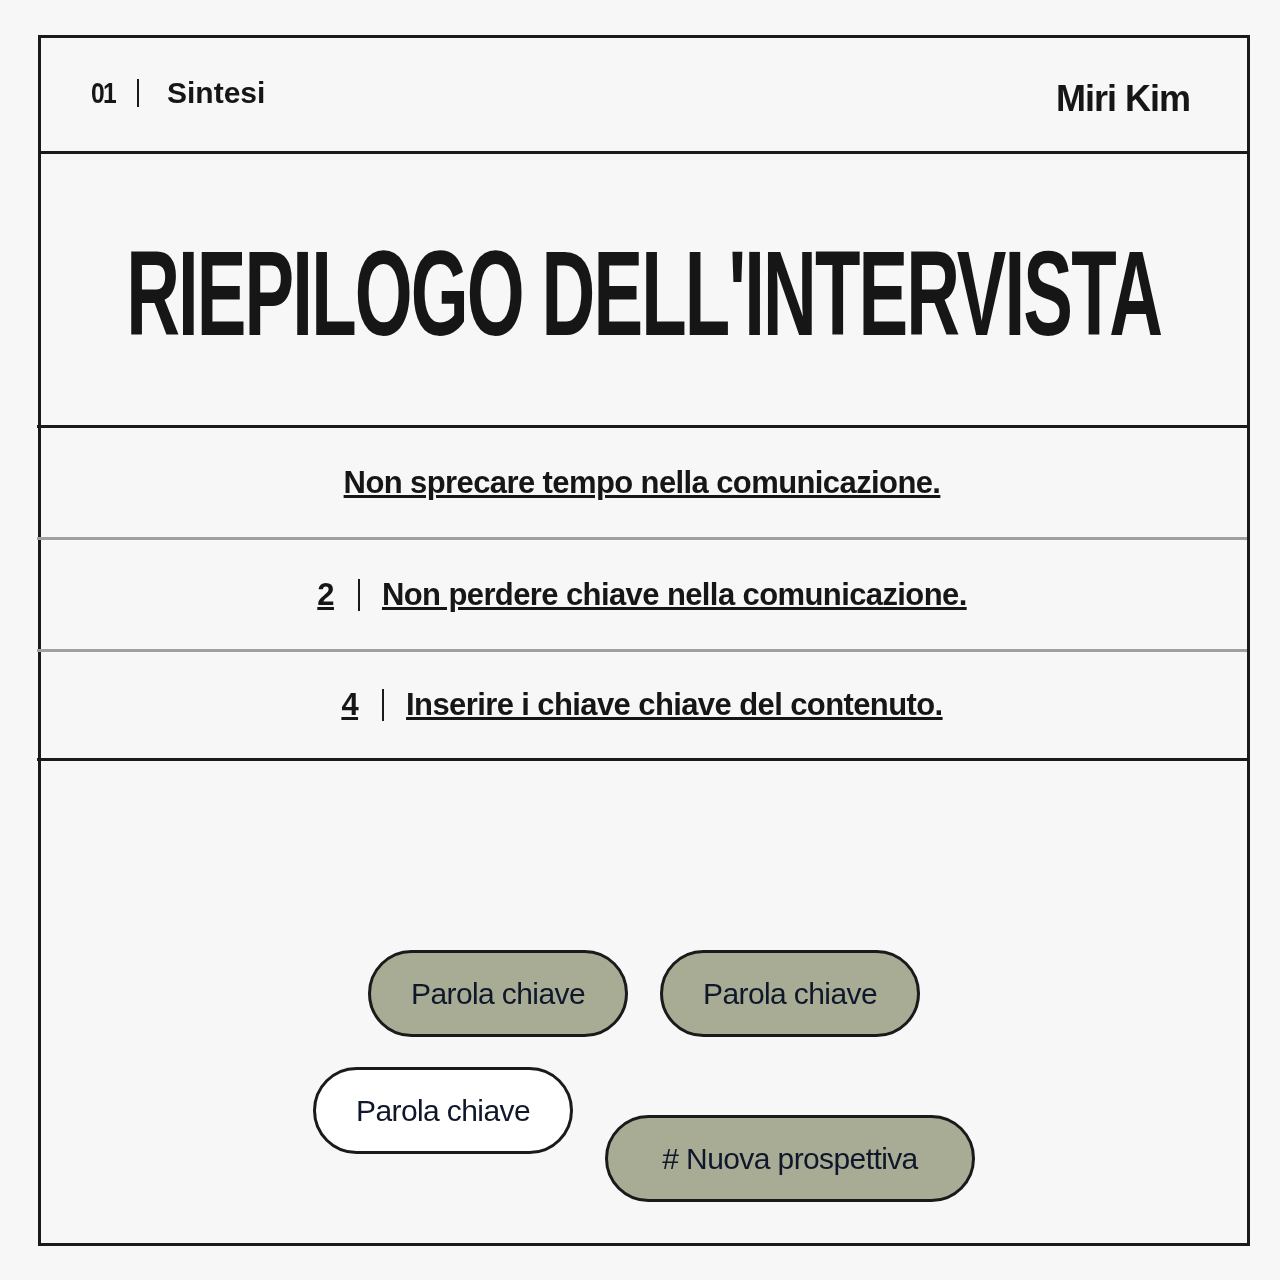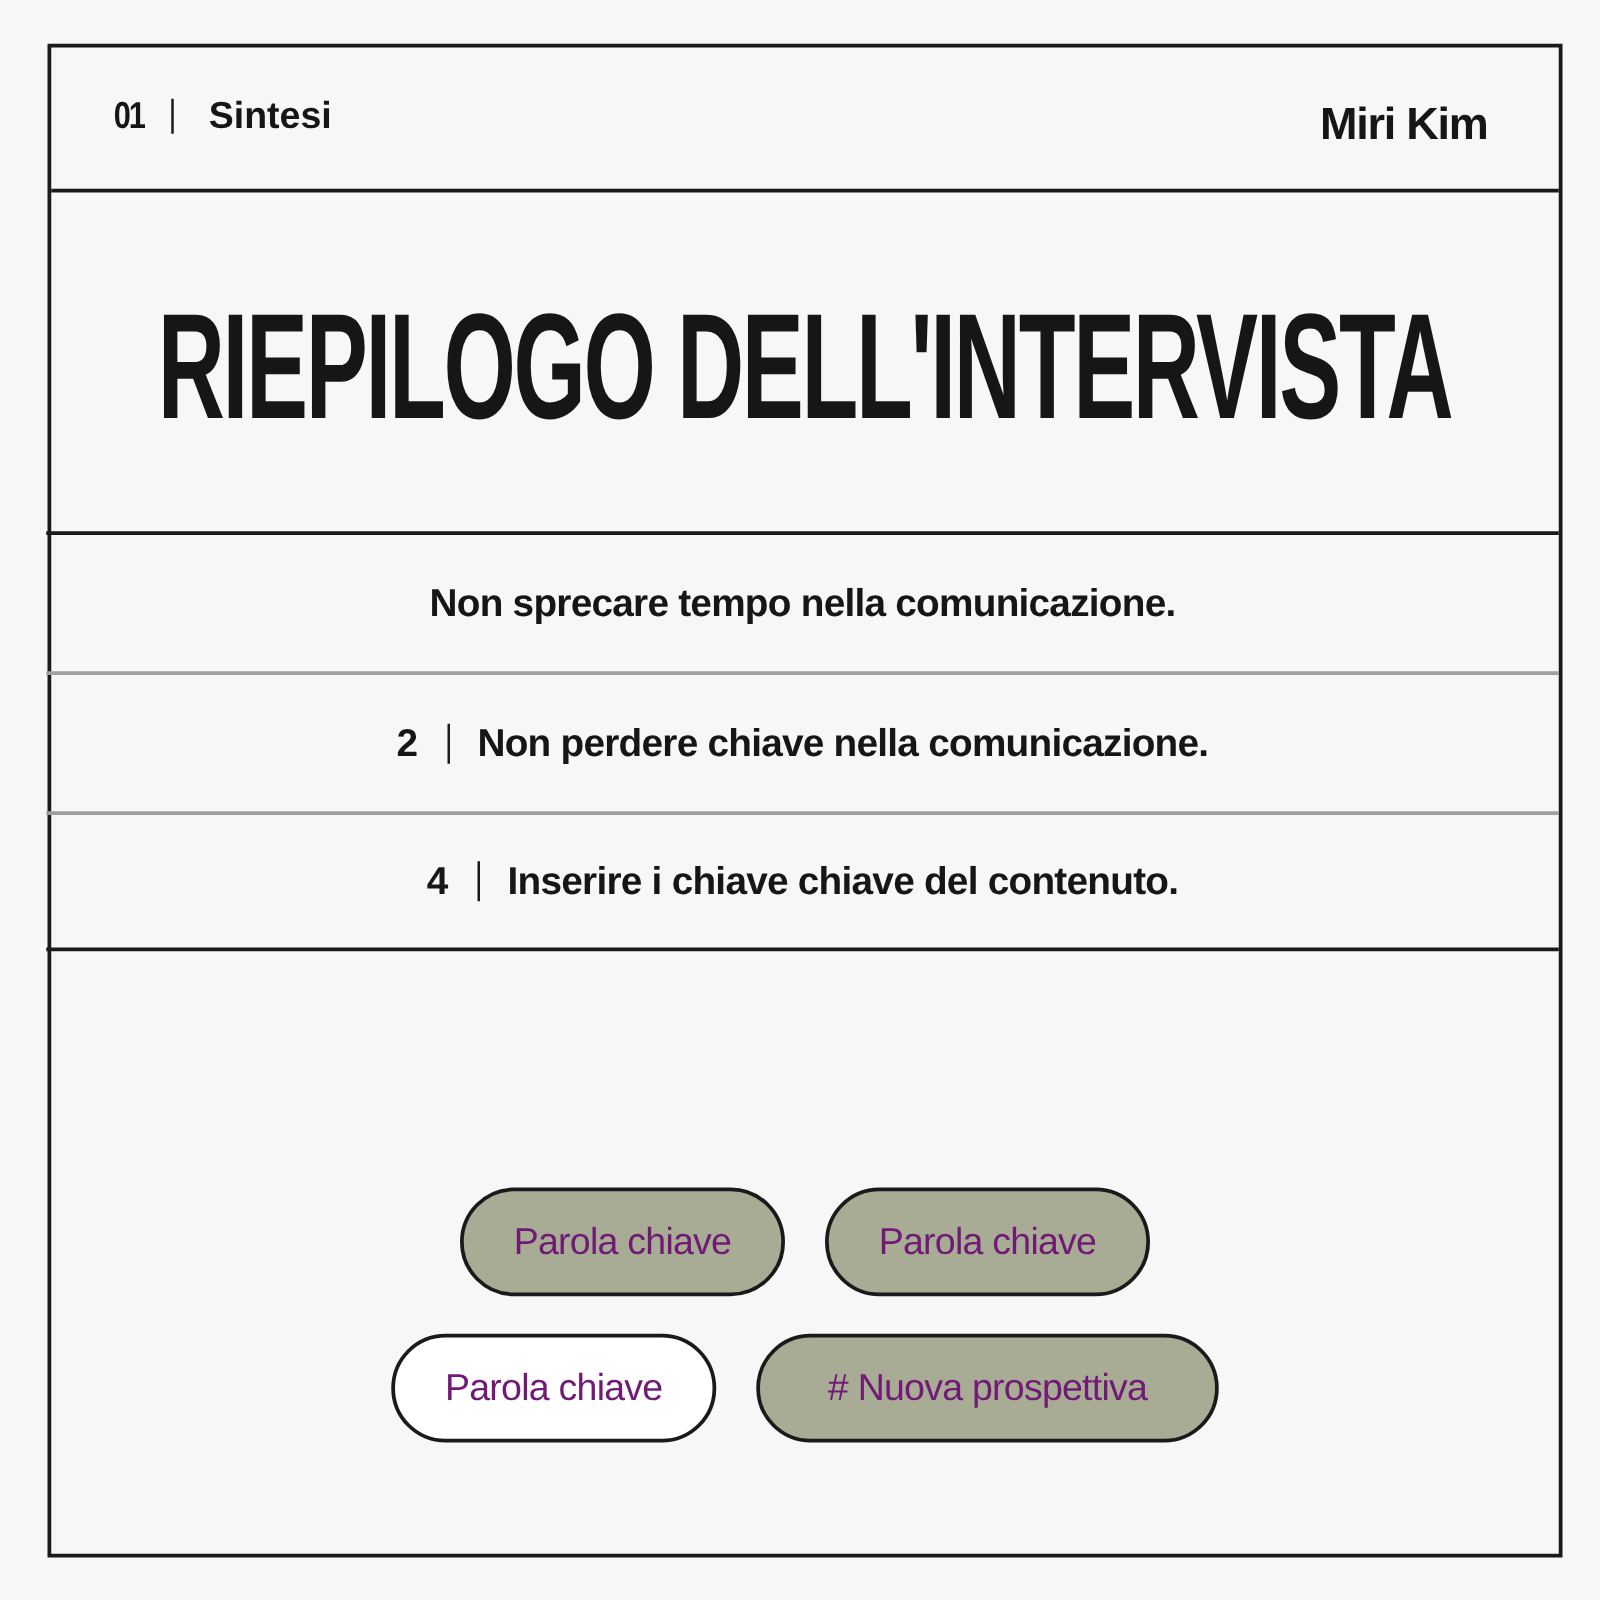--- a/index.html
+++ b/index.html
@@ -70,20 +70,21 @@
     .rows {
       position: absolute; left: -4px; top: 387px;
       width: calc(100% + 4px);
     }
     .row {
       height: 112px;
       display: flex; align-items: center; justify-content: center;
       border-top: 3px solid #a0a0a0;
       font-size: 31px; font-weight: bold;
       letter-spacing: -0.6px;
+      text-decoration: underline;
     }
     .row:first-child { border-top: 3px solid #1a1a1a; }
     .row:last-child { border-bottom: 3px solid #1a1a1a; }
     .row-num { font-size: 31px; font-weight: bold; }
     .row-sep {
       width: 2px; height: 32px; background: #1a1a1a;
       margin: 0 22px 0 24px;
     }
     
     .keywords {
@@ -95,28 +96,28 @@
       gap: 32px;
       margin-bottom: 30px;
     }
     .pill {
       height: 87px;
       border: 3px solid #1a1a1a;
       border-radius: 44px;
       display: flex; align-items: center; justify-content: center;
       font-size: 30px;
       letter-spacing: -0.6px;
-      color: #701a75;
+      color: #0f172a;
       background: #ffffff;
       cursor: pointer;
     }
     .pill.filled { background: #a9ac95; }
     .pill.w260 { width: 260px; }
     .pill.w358 { width: 358px; }
-    .pill.w370 { width: 370px; }
+    .pill.w370 { width: 370px; margin-top: 48px; }
   </style>
 </head>
 <body>
 
 <div class="frame">
 
   <div class="header">
     <div class="header-left">
       <span class="page-num">01</span>
       <span class="header-sep"></span>

